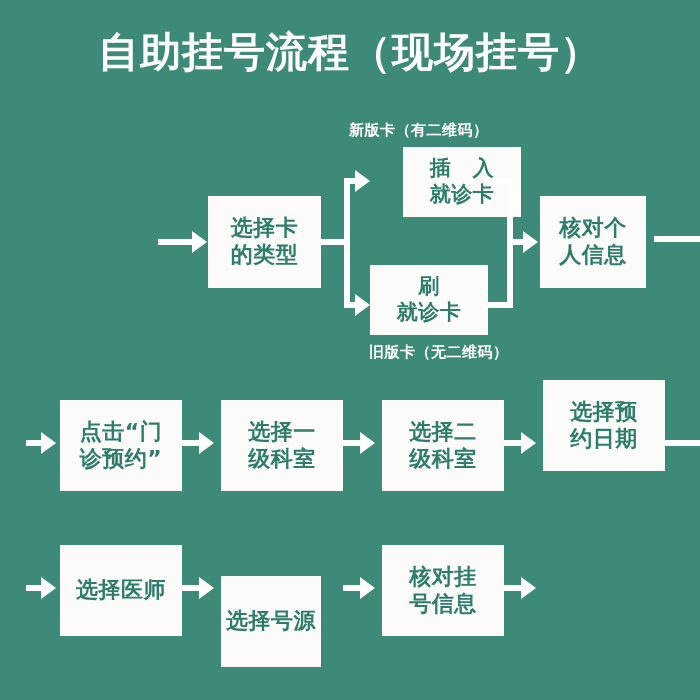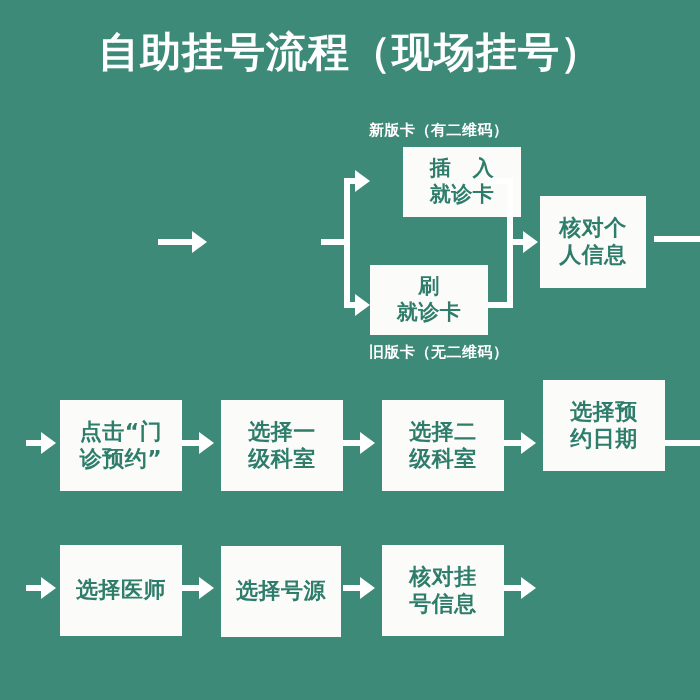--- a/index.html
+++ b/index.html
@@ -89,31 +89,35 @@
 <body>
 
 <div id="canvas">
 
   <div class="title">自助挂号流程（现场挂号）</div>
 
 
   <div class="hline" style="left:158px; top:239px; width:35px;"></div>
   <div class="arrow-r" style="left:192px; top:231px;"></div>
 
+  <div class="box" style="left:208px; top:196px; width:113px; height:92px; font-size:22px;">
+    <span class="box-txt">选择卡
+的类型</span>
+  </div>
 
   <div class="hline" style="left:321px; top:239px; width:29px;"></div>
   <div class="vline" style="left:344px; top:178px; height:130px;"></div>
 
   <div class="hline" style="left:344px; top:178px; width:22px;"></div>
   <div class="arrow-r" style="left:355px; top:170px;"></div>
 
   <div class="hline" style="left:344px; top:302px; width:22px;"></div>
   <div class="arrow-r" style="left:355px; top:294px;"></div>
 
-  <div class="side-label" style="left:369px; top:121px;">新版卡（有二维码）</div>
+  <div class="side-label" style="left:349px; top:121px;">新版卡（有二维码）</div>
 
   <div class="box" style="left:370px; top:147px; width:118px; height:70px; font-size:21px;margin-left:33px;">
     <span class="box-txt">插　入
 就诊卡</span>
   </div>
 
   <div class="box" style="left:370px; top:265px; width:118px; height:70px; font-size:21px;">
     <span class="box-txt">刷
 就诊卡</span>
   </div>
@@ -170,21 +174,21 @@
   <div class="hline" style="left:26px; top:585px; width:22px;"></div>
   <div class="arrow-r" style="left:41px; top:577px;"></div>
 
   <div class="box" style="left:60px; top:545px; width:122px; height:91px; font-size:22px;">
     <span class="box-txt">选择医师</span>
   </div>
 
   <div class="hline" style="left:182px; top:585px; width:23px;"></div>
   <div class="arrow-r" style="left:199px; top:577px;"></div>
 
-  <div class="box" style="left:221px; top:546px; width:120px; height:91px; font-size:22px;">
+  <div class="box" style="left:221px; top:576px; width:100px; height:91px; font-size:22px;">
     <span class="box-txt">选择号源</span>
   </div>
 
   <div class="hline" style="left:343px; top:585px; width:23px;"></div>
   <div class="arrow-r" style="left:360px; top:577px;"></div>
 
   <div class="box" style="left:382px; top:545px; width:122px; height:91px; font-size:22px;">
     <span class="box-txt">核对挂
 号信息</span>
   </div>

